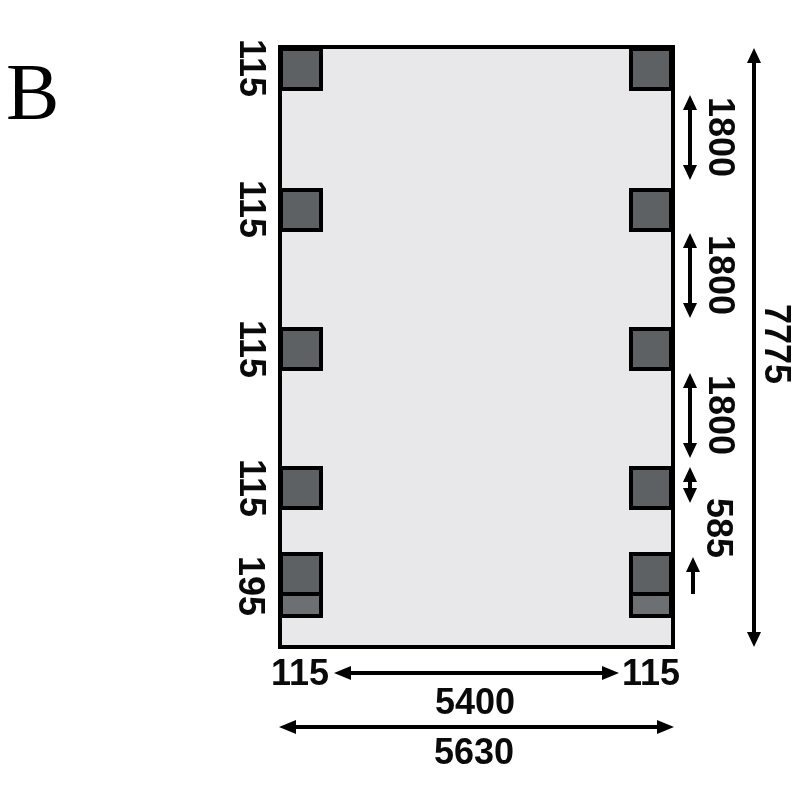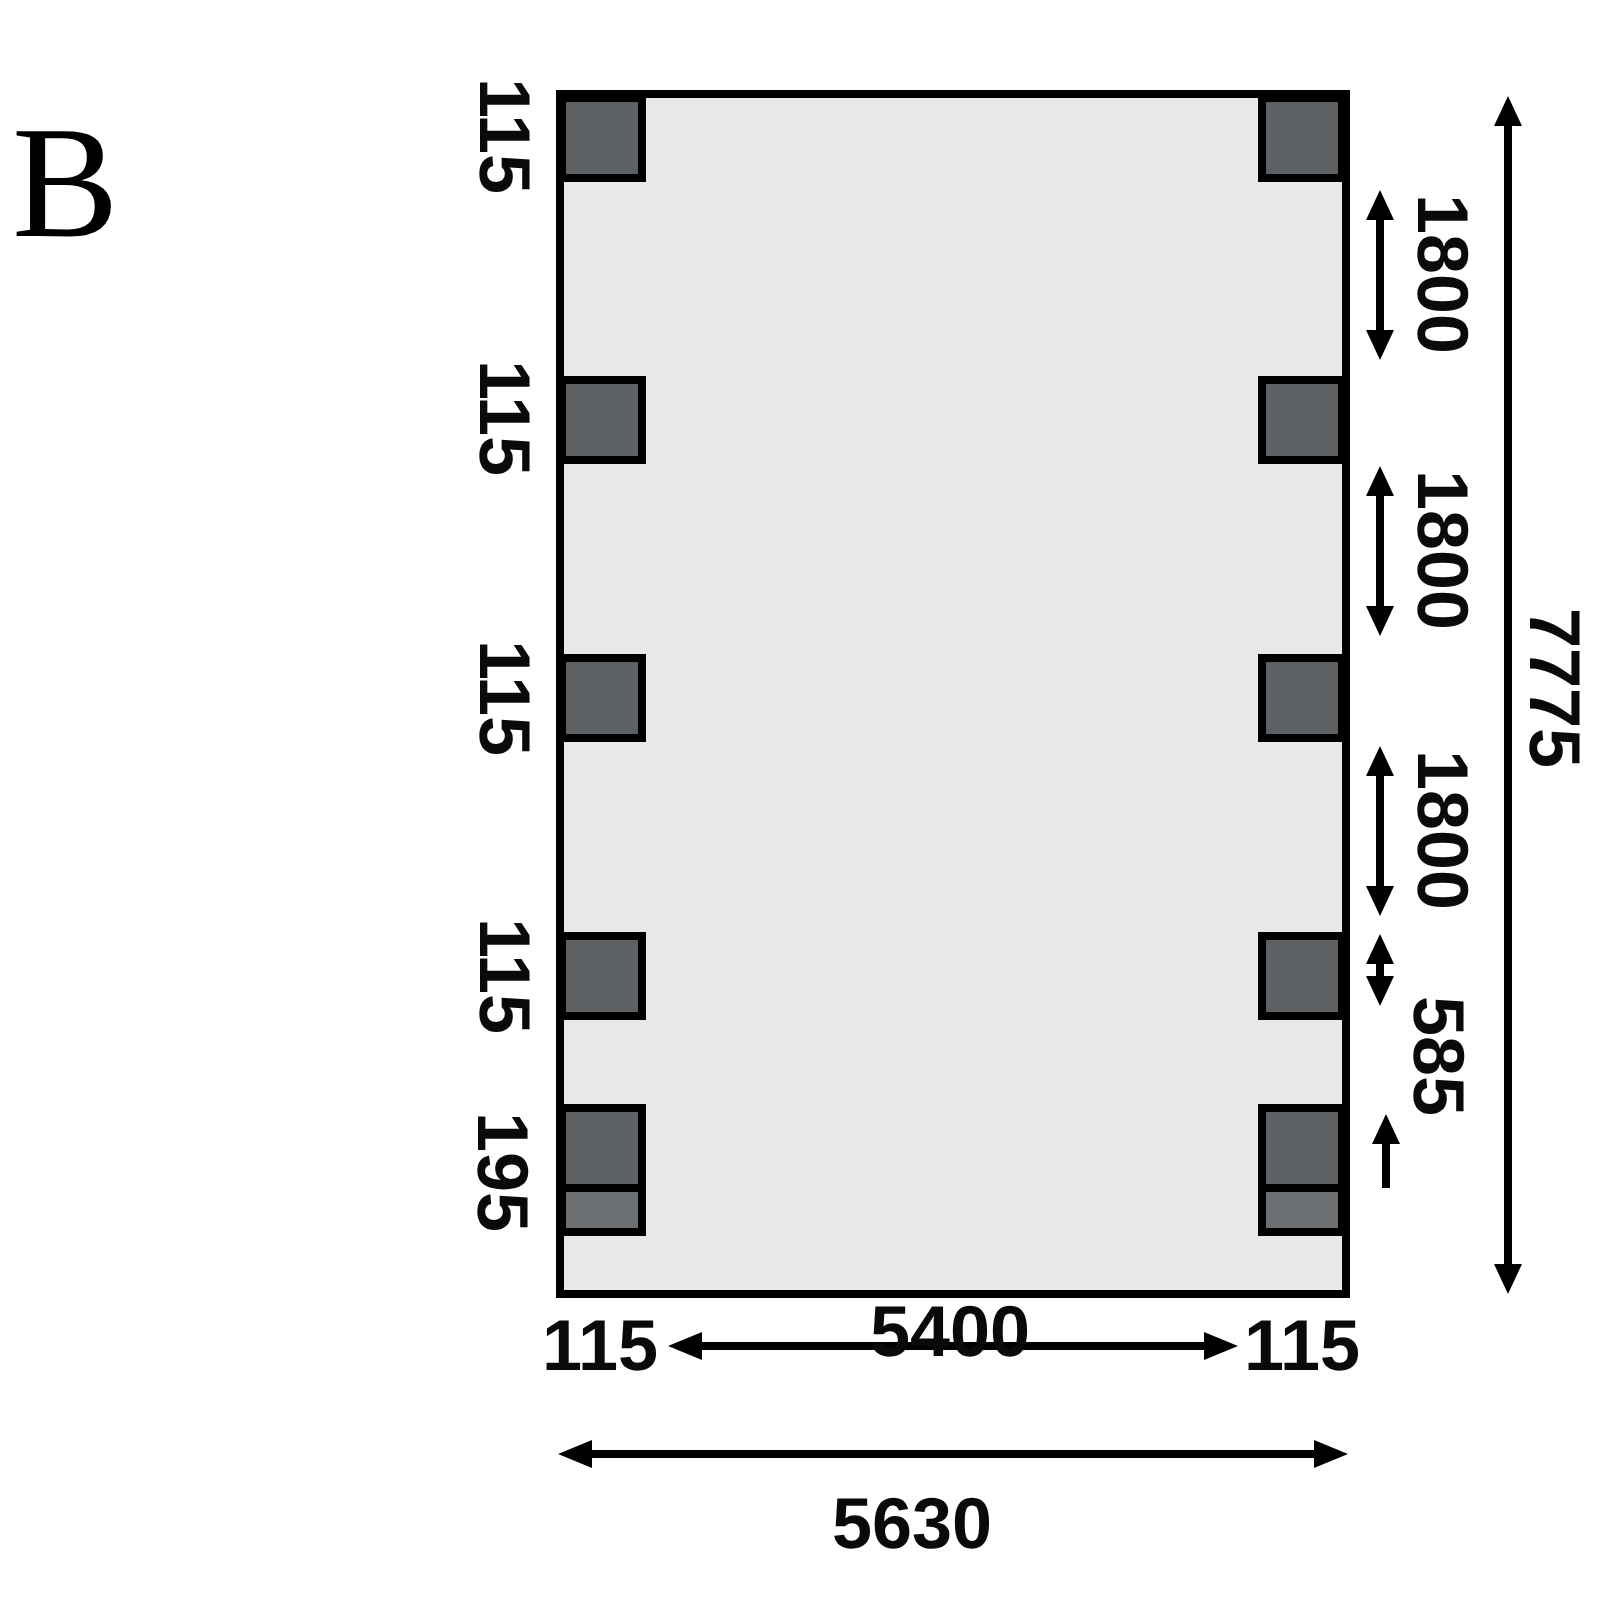--- a/index.html
+++ b/index.html
@@ -144,22 +144,22 @@
   </div>
   <div class="dim rot" style="left:777px; top:344px;">7775</div>
 
   <div class="dim" style="left:300px; top:673px;">115</div>
   <div class="arr h" style="left:334px; top:666px; width:285px;">
     <div class="head-left"></div>
       <div class="shaft"></div>
       <div class="head-right"></div>
   </div>
   <div class="dim" style="left:651px; top:673px;">115</div>
-  <div class="dim" style="left:475px; top:666px;">5400</div>
+  <div class="dim" style="left:475px; top:702px;">5400</div>
 
   <div class="arr h" style="left:279px; top:720px; width:395px;">
     <div class="head-left"></div>
       <div class="shaft"></div>
       <div class="head-right"></div>
   </div>
-  <div class="dim" style="left:456px; top:752px;margin-top:10px;">5630</div>
+  <div class="dim" style="left:474px; top:752px;">5630</div>
 
 </div>
 
 </body></html>

